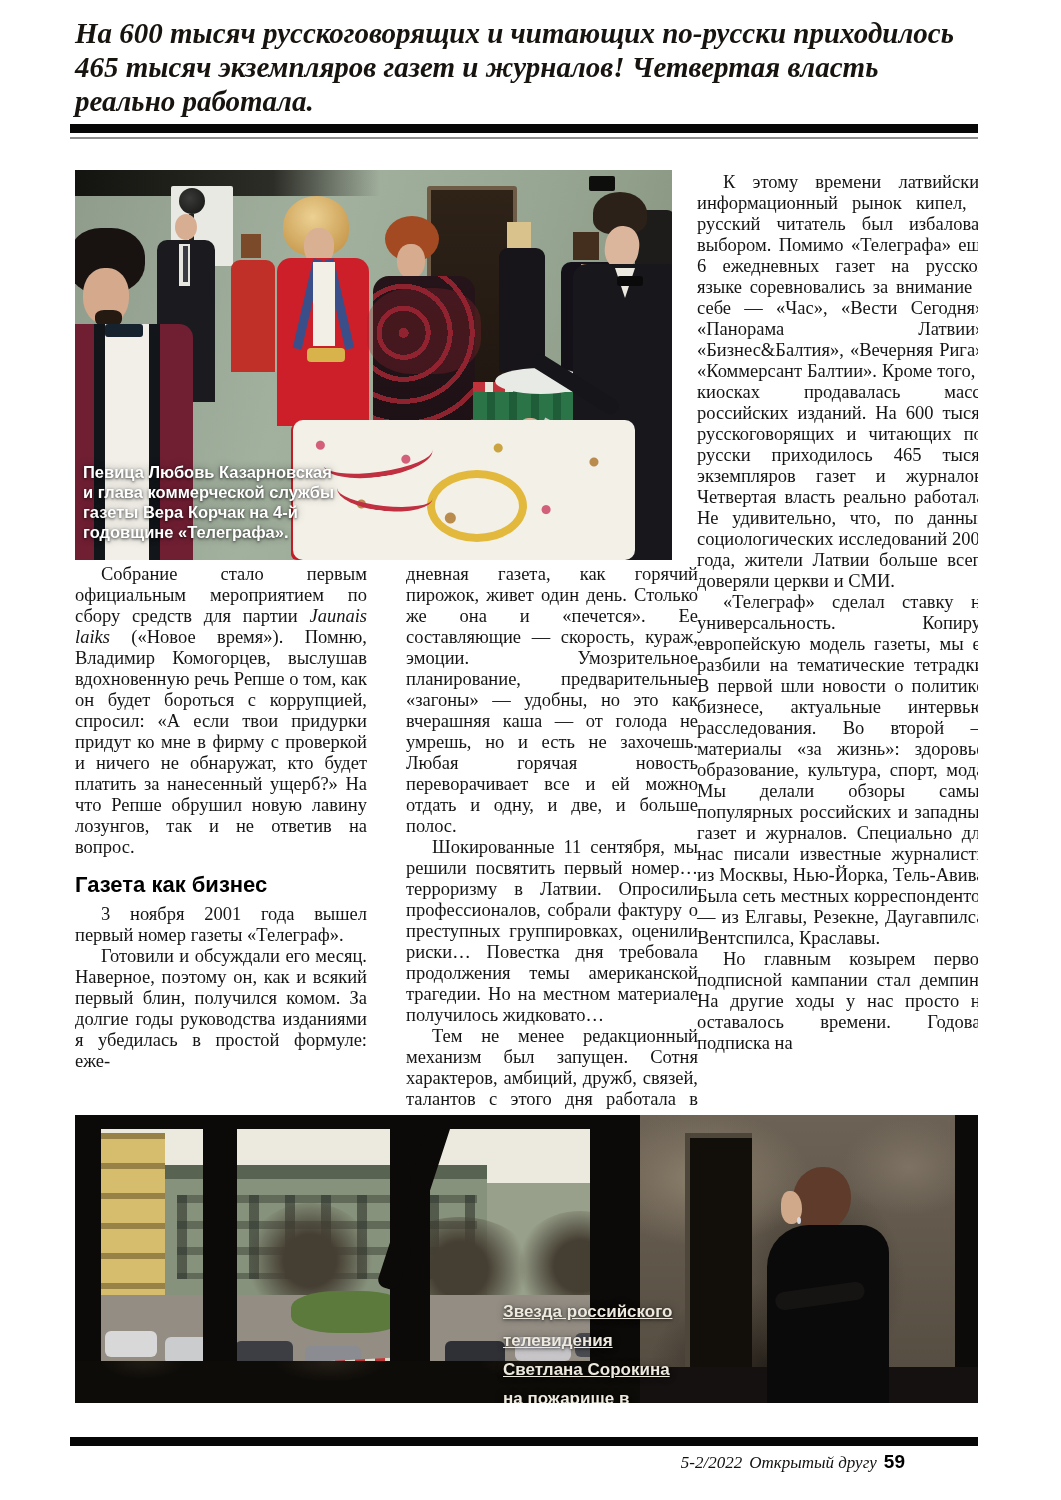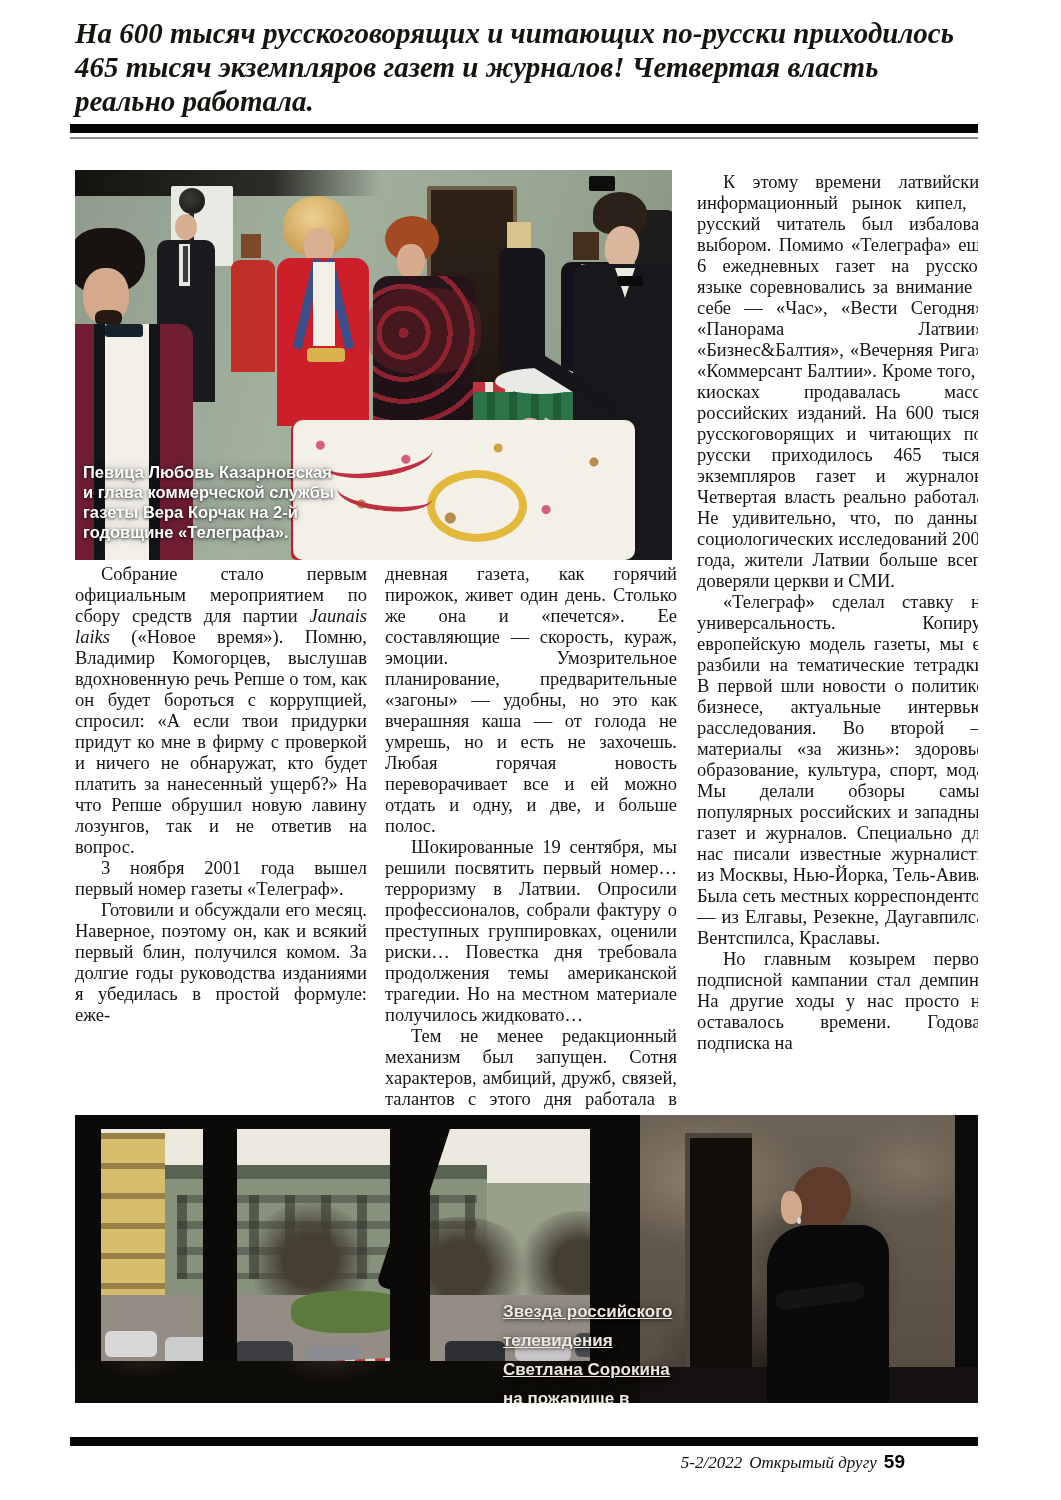--- a/index.html
+++ b/index.html
@@ -16,21 +16,21 @@
   .rule-thin{position:absolute;left:70px;top:137px;width:918px;height:2px;background:#8e8e8e;}
   .edge-line{position:absolute;left:1021px;top:0;width:2px;height:1500px;background:#a3a3a3;}
 
   
   .col{position:absolute;width:292px;font-size:18.5px;line-height:21px;text-align:justify;}
   .col p{margin:0;}
   .col p.indent{text-indent:26px;}
   .col-heading{font-family:"Liberation Sans",sans-serif;font-weight:700;font-size:22px;
     line-height:25px;margin:14px 0 7px 0;color:#000;}
   #col-left{left:75px;top:564px;}
-  #col-mid{left:385px;top:564px;}
+  #col-mid{left:406px;top:564px;}
   #col-right{left:697px;top:172px;}
 
   
   .photo{position:absolute;overflow:hidden;background:#888;}
   #photo-top{left:75px;top:170px;width:597px;height:390px;
     background:linear-gradient(105deg,#8f9c8c 0%,#a2b09e 38%,#97a693 68%,#85927b 100%);}
   #photo-bottom{left:75px;top:1115px;width:910px;height:288px;background:#17130f;}
 
   .photo-caption{position:absolute;font-family:"Liberation Sans",sans-serif;font-weight:700;
     color:#fff;text-shadow:0 1px 3px rgba(0,0,0,.7),0 0 8px rgba(0,0,0,.35);}
@@ -246,31 +246,32 @@
     <div class="abs cake-ring"></div>
     <div class="abs cake-script1"></div>
     <div class="abs cake-script2"></div>
 
     <div class="abs fg-hair"></div>
     <div class="abs fg-face"></div>
     <div class="abs fg-goatee"></div>
     <div class="abs fg-body"></div>
     <div class="abs fg-bowtie"></div>
 
-    <div class="photo-caption" id="caption-top">Певица Любовь Казарновская и глава коммерческой службы газеты Вера Корчак на 2-й годовщине «Телеграфа».</div>
+    <div class="photo-caption" id="caption-top">Певица Любовь Казарновская и глава коммерческой службы газеты Вера Корчак на 4-й годовщине «Телеграфа».</div>
   </div>
 
   <div class="col" id="col-left">
       <p class="indent">Собрание стало первым официальным мероприятием по сбору средств для партии <i>Jaunais laiks</i> («Новое время»). Помню, Владимир Комогорцев, выслушав вдохновенную речь Репше о том, как он будет бороться с коррупцией, спросил: «А если твои придурки придут ко мне в фирму с проверкой и ничего не обнаружат, кто будет платить за нанесенный ущерб?» На что Репше обрушил новую лавину лозунгов, так и не ответив на вопрос.</p>
+      <h3 class="col-heading">Газета как бизнес</h3>
       <p class="indent">3 ноября 2001 года вышел первый номер газеты «Телеграф».</p>
       <p class="indent">Готовили и обсуждали его месяц. Наверное, поэтому он, как и всякий первый блин, получился комом. За долгие годы руководства изданиями я убедилась в простой формуле: еже-</p>
     </div>
   <div class="col" id="col-mid">
       <p class="">дневная газета, как горячий пирожок, живет один день. Столько же она и «печется». Ее составляющие — скорость, кураж, эмоции. Умозрительное планирование, предварительные «загоны» — удобны, но это как вчерашняя каша — от голода не умрешь, но и есть не захочешь. Любая горячая новость переворачивает все и ей можно отдать и одну, и две, и больше полос.</p>
-      <p class="indent">Шокированные 19 сентября, мы решили посвятить первый номер… терроризму в Латвии. Опросили профессионалов, собрали фактуру о преступных группировках, оценили риски… Повестка дня требовала продолжения темы американской трагедии. Но на местном материале получилось жидковато…</p>
+      <p class="indent">Шокированные 11 сентября, мы решили посвятить первый номер… терроризму в Латвии. Опросили профессионалов, собрали фактуру о преступных группировках, оценили риски… Повестка дня требовала продолжения темы американской трагедии. Но на местном материале получилось жидковато…</p>
       <p class="indent">Тем не менее редакционный механизм был запущен. Сотня характеров, амбиций, дружб, связей, талантов с этого дня работала в едином режиме и подчинялась единым правилам. Чтобы этот механизм</p>
     </div>
   <div class="col" id="col-right">
       <p class="indent">К этому времени латвийский информационный рынок кипел, а русский читатель был избалован выбором. Помимо «Телеграфа» еще 6 ежедневных газет на русском языке соревновались за внимание к себе — «Час», «Вести Сегодня», «Панорама Латвии», «Бизнес&amp;Балтия», «Вечерняя Рига», «Коммерсант Балтии». Кроме того, в киосках продавалась масса российских изданий. На 600 тысяч русскоговорящих и читающих по-русски приходилось 465 тысяч экземпляров газет и журналов! Четвертая власть реально работала. Не удивительно, что, по данным социологических исследований 2001 года, жители Латвии больше всего доверяли церкви и СМИ.</p>
       <p class="indent">«Телеграф» сделал ставку на универсальность. Копируя европейскую модель газеты, мы ее разбили на тематические тетрадки. В первой шли новости о политике, бизнесе, актуальные интервью, расследования. Во второй — материалы «за жизнь»: здоровье, образование, культура, спорт, мода. Мы делали обзоры самых популярных российских и западных газет и журналов. Специально для нас писали известные журналисты из Москвы, Нью-Йорка, Тель-Авива. Была сеть местных корреспондентов — из Елгавы, Резекне, Даугавпилса, Вентспилса, Краславы.</p>
       <p class="indent">Но главным козырем первой подписной кампании стал демпинг. На другие ходы у нас просто не оставалось времени. Годовая подписка на</p>
     </div>
 
   <div class="photo" id="photo-bottom">
     <div class="abs street">

